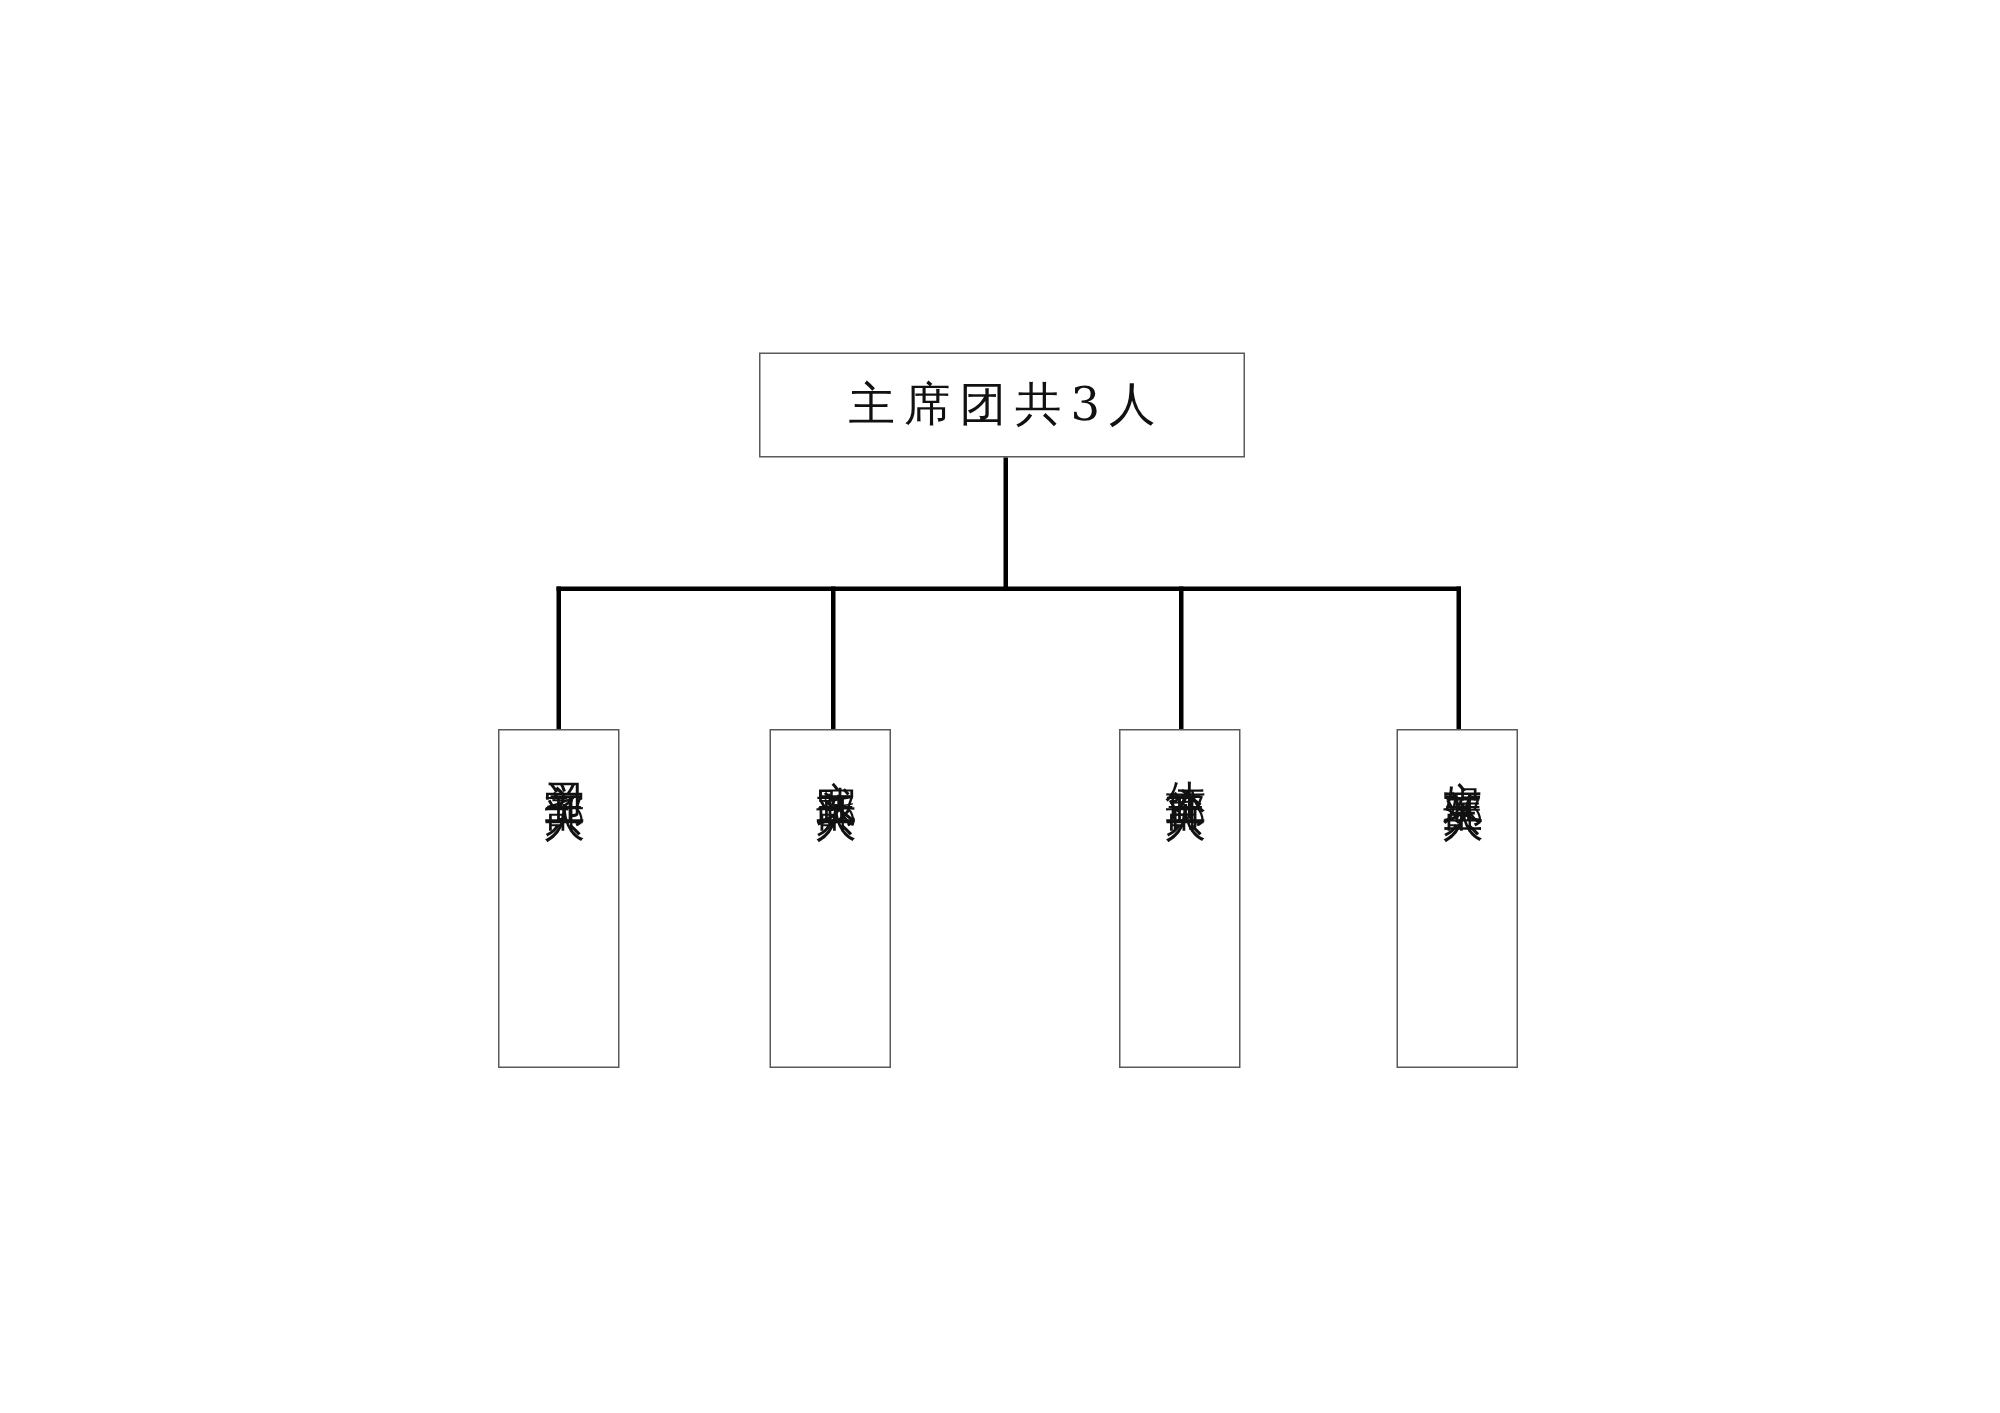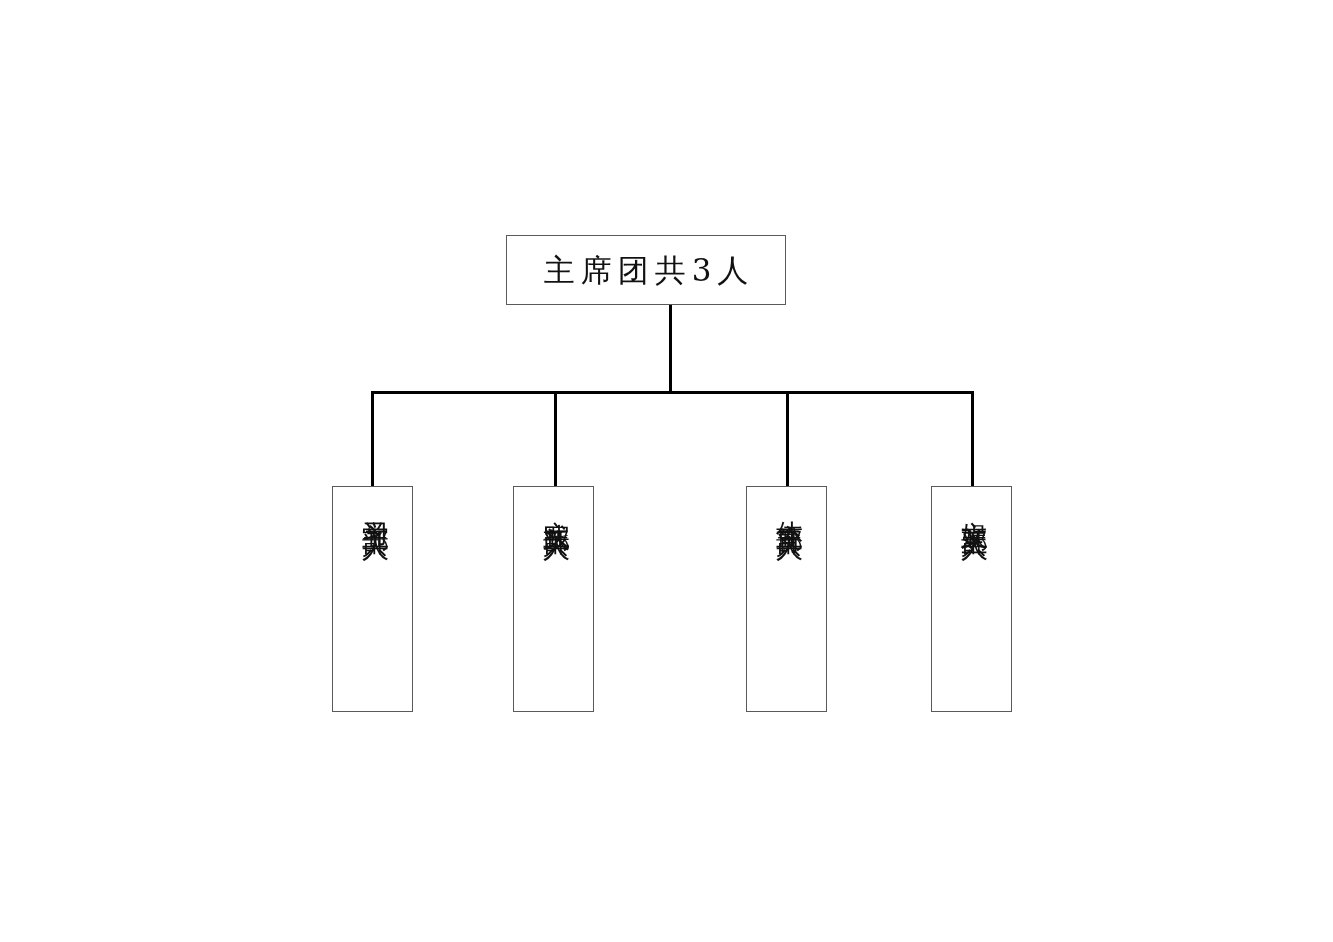--- a/index.html
+++ b/index.html
@@ -26,21 +26,21 @@
   .node-box {
     position: absolute;
     box-sizing: border-box;
     background: #ffffff;
     border: 1.5px solid #5a5a5a;
   }
 
   #root-node {
     left: 506px;
     top: 235px;
-    width: 280px;
+    width: 324px;
     height: 70px;
     display: flex;
     align-items: center;
     justify-content: center;
   }
 
   .root-label {
     font-size: 31px;
     line-height: 1;
     letter-spacing: 6px;

